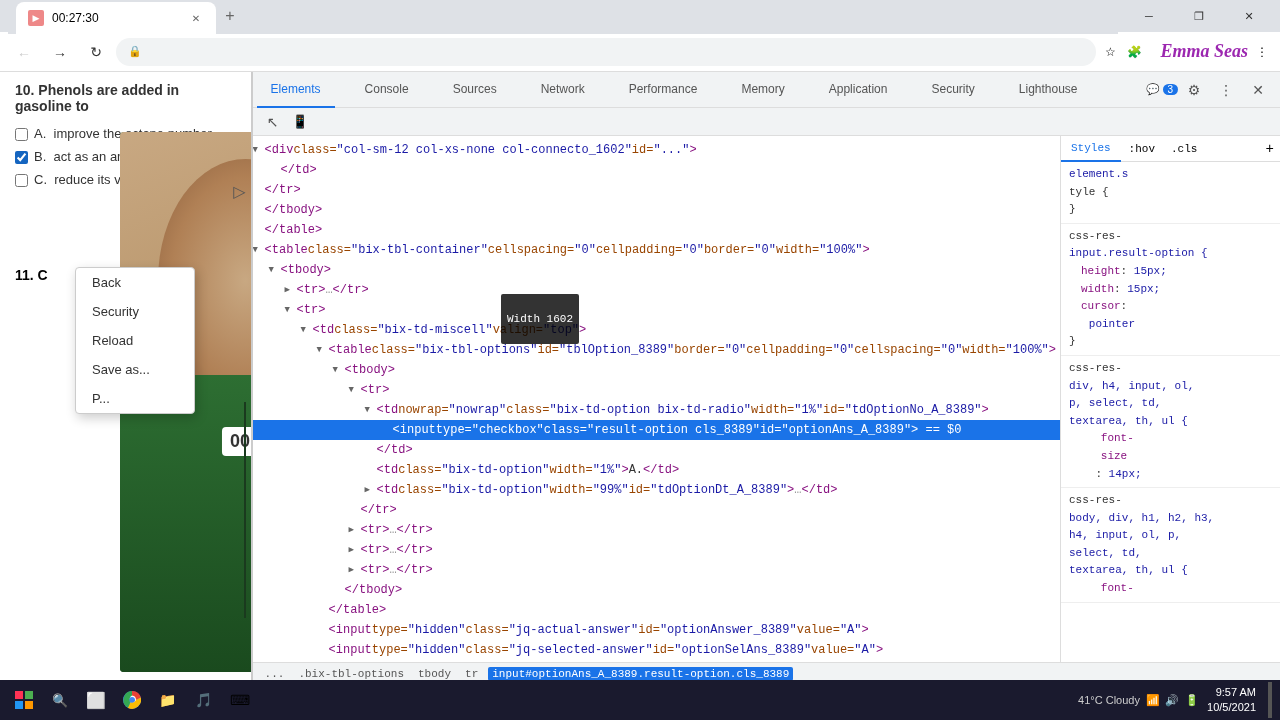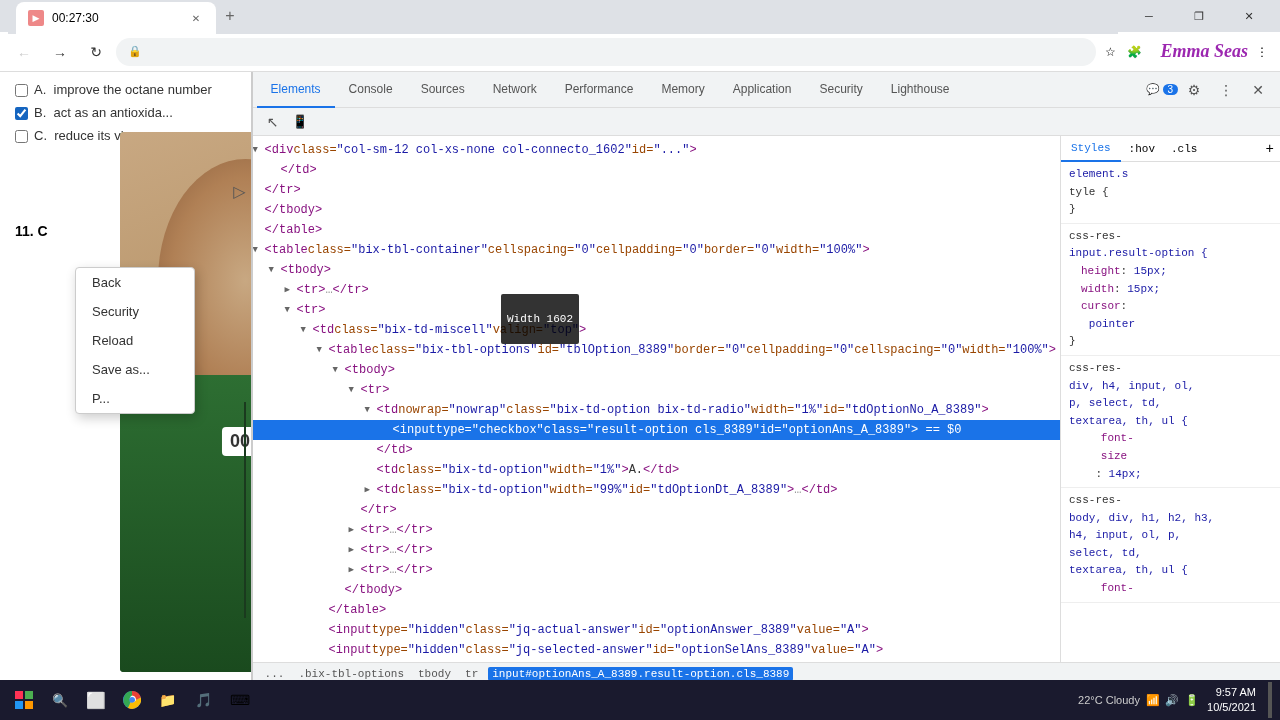--- a/index.html
+++ b/index.html
@@ -44,21 +44,21 @@
     .context-menu { position: absolute; top: 195px; left: 75px; background: white; border: 1px solid #ccc; box-shadow: 2px 4px 12px rgba(0,0,0,0.2); border-radius: 4px; z-index: 1000; min-width: 120px; }
     .context-item { padding: 7px 16px; font-size: 13px; color: #333; cursor: pointer; }
     
     
     .person-overlay { position: absolute; top: 60px; left: 120px; width: 250px; height: 540px; background: linear-gradient(180deg, #4a7c4e 30%, #2d5a2e 70%); border-radius: 4px; overflow: hidden; display: flex; align-items: flex-start; justify-content: center; }
     .person-face { width: 100%; height: 100%; background: linear-gradient(160deg, #c8a882 0%, #b8956a 40%, #4a7c4e 45%, #2d5a2e 100%); position: relative; }
     .person-number { position: absolute; bottom: 40%; left: 50%; transform: translateX(-50%); background: white; border-radius: 4px; padding: 4px 8px; font-size: 18px; font-weight: bold; color: #333; }
     
     
     .devtools { flex: 1; background: #fff; display: flex; flex-direction: column; border-left: 1px solid #ccc; }
-    .devtools-tabs { background: #f1f3f4; height: 36px; display: flex; align-items: center; border-bottom: 1px solid #ddd; padding: 0 4px; gap: 0; }
+    .devtools-tabs { background: #f1f3f4; height: 36px; display: flex; align-items: center; border-bottom: 1px solid #ddd; padding: 0 4px; gap: 16px; }
     .dt-tab { padding: 0 14px; height: 36px; display: flex; align-items: center; font-size: 12px; color: #555; cursor: pointer; border-bottom: 2px solid transparent; white-space: nowrap; }
     .dt-tab-icons { margin-left: auto; display: flex; align-items: center; gap: 4px; padding-right: 4px; }
     .dt-icon-btn { width: 28px; height: 28px; border-radius: 4px; display: flex; align-items: center; justify-content: center; cursor: pointer; font-size: 14px; color: #555; }
     .badge { background: #1a73e8; color: white; border-radius: 8px; padding: 0 5px; font-size: 10px; margin-left: 3px; }
     
     .devtools-toolbar { background: #f1f3f4; height: 28px; display: flex; align-items: center; padding: 0 8px; gap: 4px; border-bottom: 1px solid #ddd; }
     .toolbar-btn { width: 24px; height: 24px; border-radius: 3px; display: flex; align-items: center; justify-content: center; cursor: pointer; font-size: 12px; color: #555; }
     
     .devtools-content { display: flex; flex: 1; overflow: hidden; }
     
@@ -151,20 +151,21 @@
 
   <div class="webpage">
 
     <div style="position:absolute; top:110px; right:5px; z-index:10;">
       <span style="font-size:16px; color:#555;">▷</span>
     </div>
 
     <div class="webpage-inner">
 
       <div style="margin-bottom:10px;">
+        <div class="question-text">10.  Phenols are added in gasoline to</div>
         <div class="option-row">
           <input type="checkbox" style="">
           <span>A. &nbsp;<span>improve the octane number</span></span>
         </div>
         <div class="option-row">
           <input type="checkbox" checked="" class="option-checked" style="accent-color: rgb(21, 101, 192);">
           <span>B. &nbsp;<span>act as an antioxida...</span></span>
         </div>
         <div class="option-row">
           <input type="checkbox" style="">
@@ -575,21 +576,21 @@
       <path d="M17.8,6.5 A9,9 0 0,1 4.8,16.7 L7.5,11.5 A4.5,4.5 0 0,0 13,9 Z" fill="#fbbc05"></path>
       <path d="M4.8,16.7 A9,9 0 0,1 9,0 L9,4.5 A4.5,4.5 0 0,0 7.5,11.5 Z" fill="#34a853"></path>
     </svg>
   </div>
   <div class="taskbar-icon" style="font-size:14px;">📁</div>
   <div class="taskbar-icon" style="font-size:14px;">🎵</div>
   <div class="taskbar-icon" style="font-size:14px;">⌨</div>
 
   <div class="taskbar-right">
     <div class="taskbar-sys">
-      <span>22°C  Cloudy</span>
+      <span>41°C  Cloudy</span>
       <span>📶</span>
       <span>🔊</span>
       <span>🔋</span>
     </div>
     <div class="taskbar-time">
       <div>9:57 AM</div>
       <div>10/5/2021</div>
     </div>
     <span style="width:4px; height:36px; background:#555; display:inline-block; margin-left:4px;"></span>
   </div>

